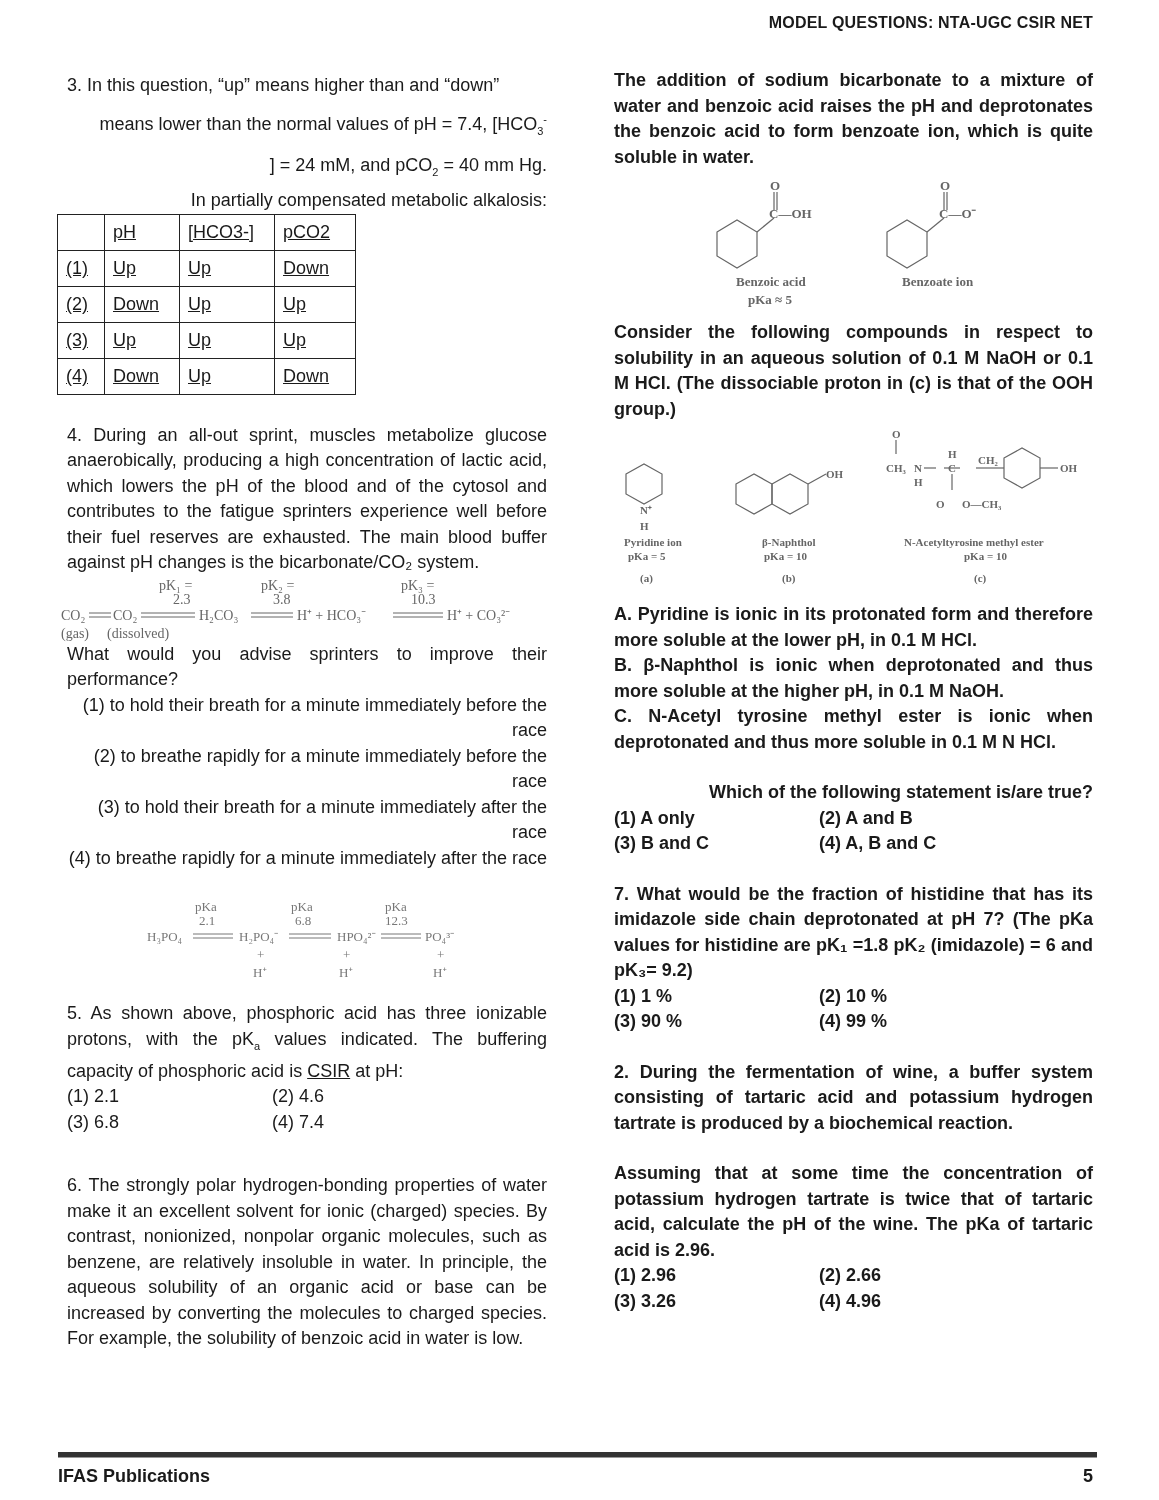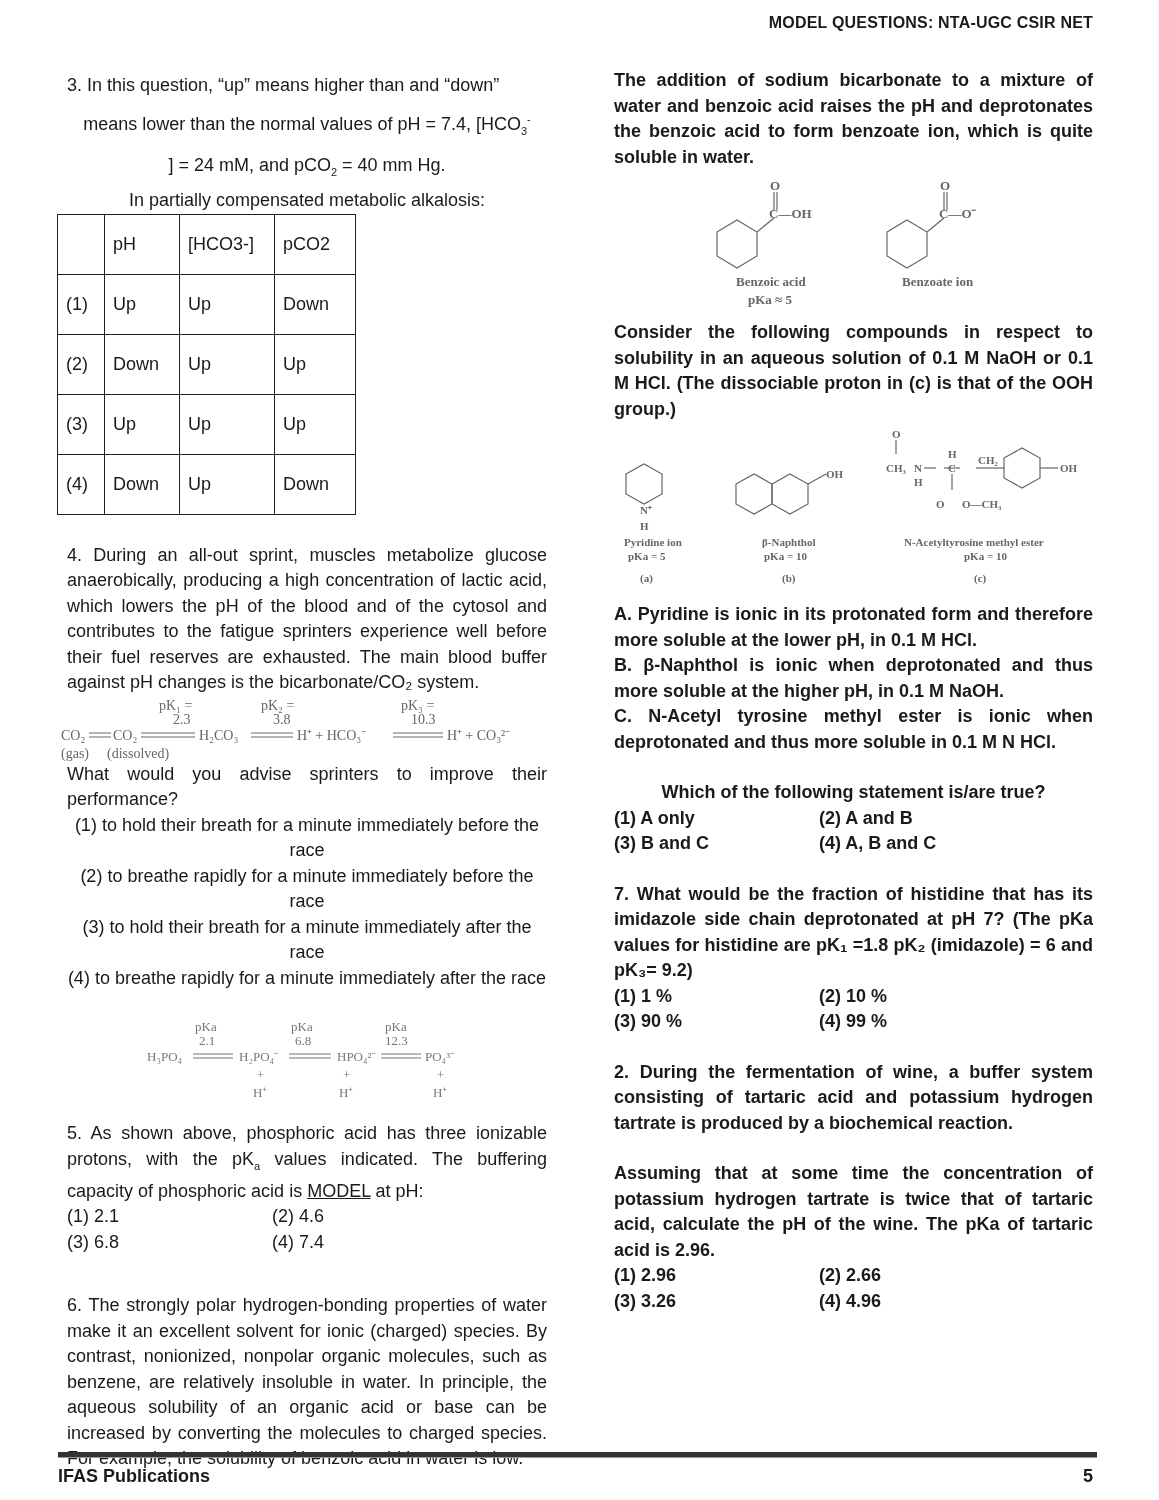--- a/index.html
+++ b/index.html
@@ -3,23 +3,23 @@
 <meta charset="utf-8">
 <style>
   html, body { margin:0; padding:0; background:#fff; }
   body { width:1159px; height:1500px; position:relative; overflow:hidden;
          font-family:"Liberation Sans", "DejaVu Sans", sans-serif; color:#1a1a1a; }
   .hdr { position:absolute; top:14px; right:66px; font-size:16px; font-weight:bold; letter-spacing:0.2px; }
   .col { position:absolute; font-size:18px; line-height:25.5px; }
   .left { left:67px; top:68px; width:480px; }
   .right { left:614px; top:68px; width:479px;font-weight:bold; }
   p { margin:0; text-align:justify; }
-  .tight { text-align:center; }
+  .tight { text-align:right; }
   table.q3 { border-collapse:collapse; margin-left:-10px; font-size:18px; }
-  table.q3 td { border:1.5px solid #222; padding:17px 8px; height:25px; line-height:24px; }
+  table.q3 td { border:1.5px solid #222; padding:5px 8px; height:25px; line-height:24px;text-decoration:underline; }
   .opts { display:grid; grid-template-columns:205px 200px; line-height:25.5px; }
   .gap { height:25px; }
   .footer-rule { position:absolute; left:58px; right:62px; top:1452px; height:5px; background:#333; border-bottom:1px solid #999; }
   .footer-left { position:absolute; left:58px; top:1466px; font-size:18px; font-weight:bold; }
   .footer-right { position:absolute; right:66px; top:1466px; font-size:18px; font-weight:bold; }
   sub, sup { font-size:11px; }
   u { text-decoration:underline; }
 </style>
 </head>
 <body>
@@ -133,21 +133,21 @@
           <line x1="126" y1="39" x2="166" y2="39"></line>
         <line x1="222" y1="35" x2="264" y2="35"></line>
           <line x1="222" y1="39" x2="264" y2="39"></line>
         <line x1="314" y1="35" x2="354" y2="35"></line>
           <line x1="314" y1="39" x2="354" y2="39"></line>
       </g>
     </svg>
   </div>
 
   <div style="margin-top:-26px">
-    <p><span>5. As shown above, phosphoric acid has three ionizable protons, with the pK</span><sub>a</sub><span> values indicated.  The buffering capacity of phosphoric acid is </span><u>MODEL</u><span> at pH:</span></p>
+    <p><span>5. As shown above, phosphoric acid has three ionizable protons, with the pK</span><sub>a</sub><span> values indicated.  The buffering capacity of phosphoric acid is </span><u>CSIR</u><span> at pH:</span></p>
     <div class="opts">
       <span>(1) 2.1</span>
       <span>(2) 4.6</span>
       <span>(3) 6.8</span>
       <span>(4) 7.4</span>
     </div>
   </div>
 
   <div style="height:38px"></div>
 

